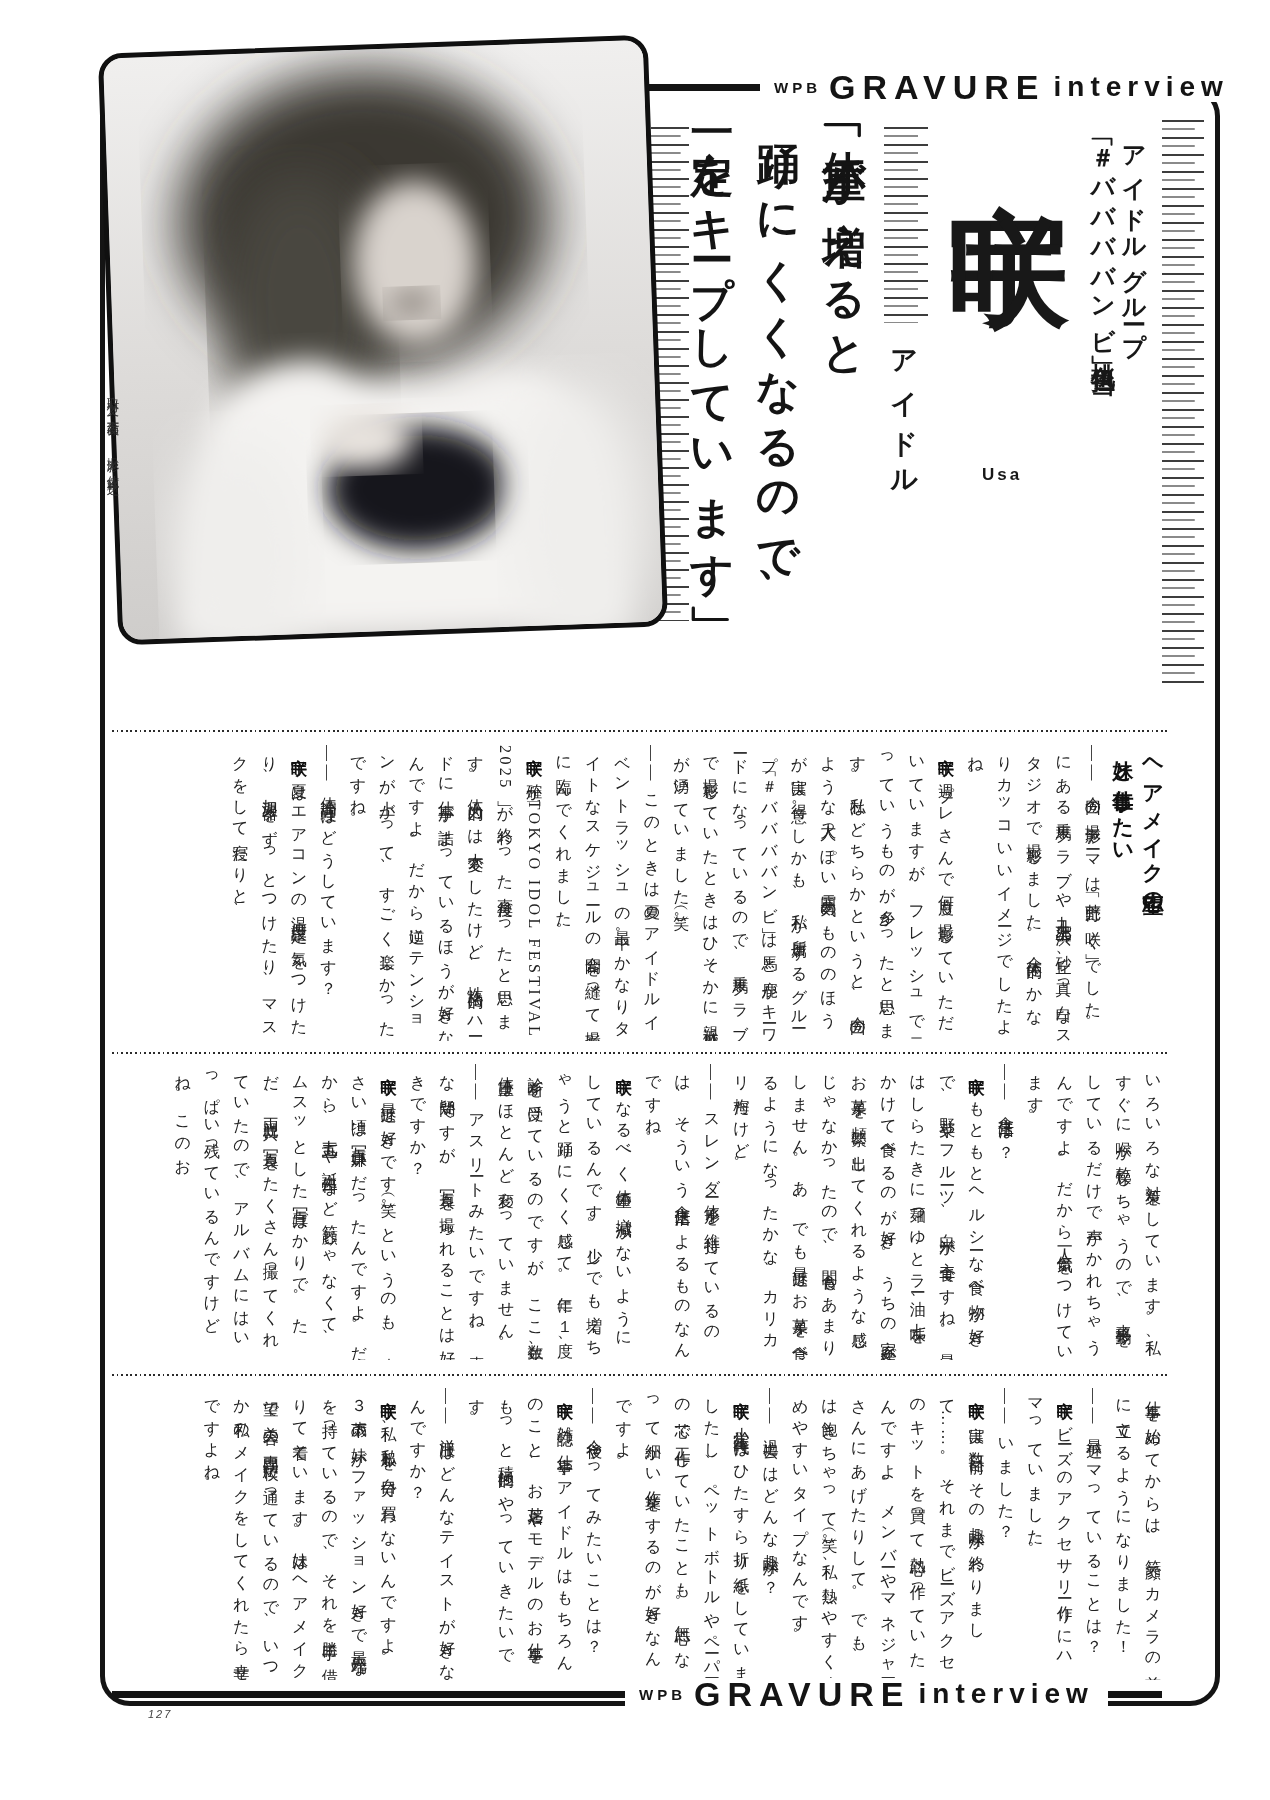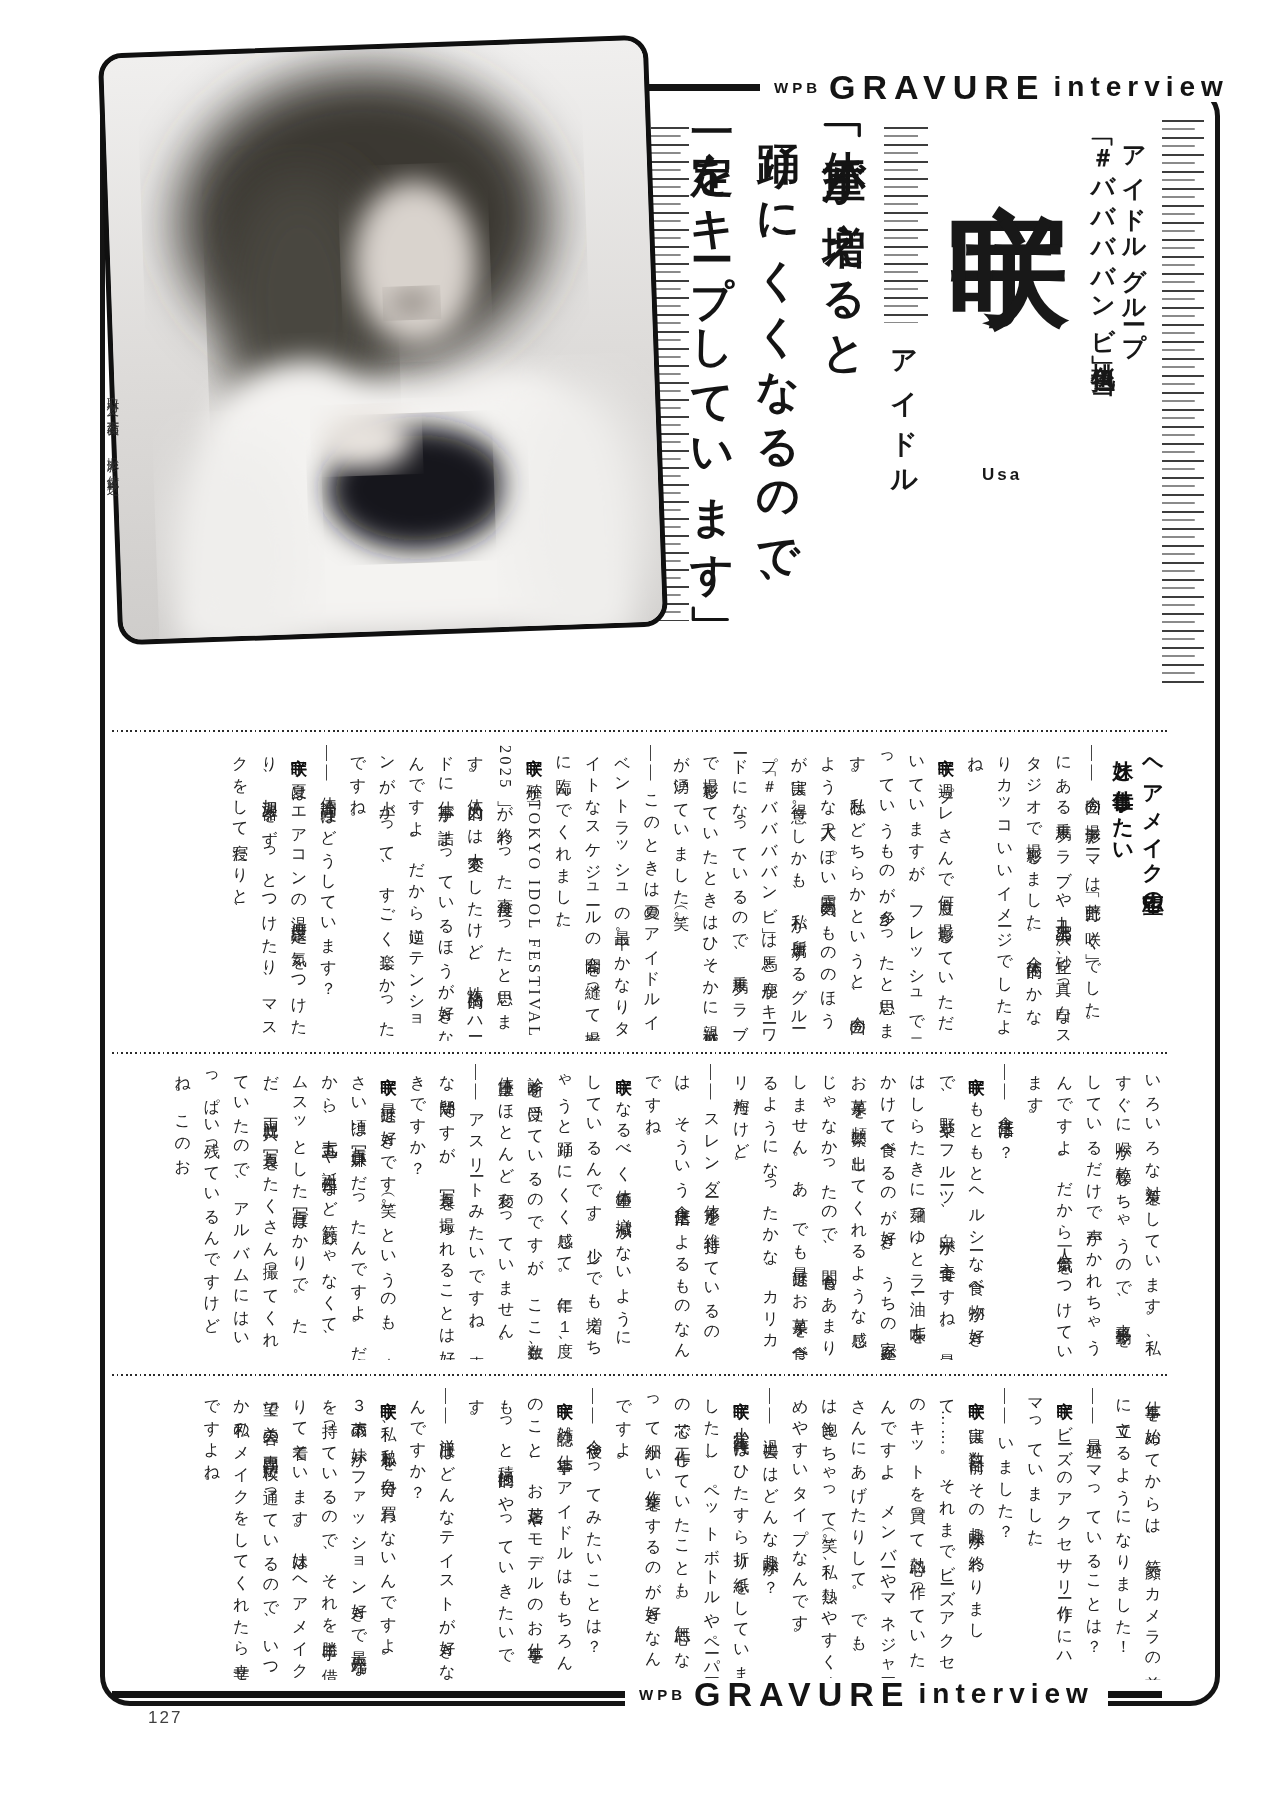--- a/index.html
+++ b/index.html
@@ -74,22 +74,22 @@
   .band-2{top:1064px;height:296px;}
   .band-3{top:1388px;height:292px;}
   .band p{margin:0;}
   .sec-heading{font-family:"Liberation Sans",sans-serif;font-weight:800;
                font-size:21px;line-height:30px;letter-spacing:2px;color:#111;}
   .para{font-size:16px;line-height:29.4px;letter-spacing:3.4px;color:#222;}
   .speaker{font-family:"Liberation Sans",sans-serif;font-weight:800;color:#111;}
 
   
   .page-number{position:absolute;left:148px;top:1708px;
-               font-family:"Liberation Sans",sans-serif;font-size:17px;
-               letter-spacing:2px;color:#3f3f3f;}
+               font-family:"Liberation Sans",sans-serif;font-size:11px;
+               letter-spacing:2px;color:#3f3f3f;font-style:italic;}
 </style>
 </head>
 <body>
 
 <div class="page">
 
   <div class="frame"></div>
   <div class="rule rule-header"></div>
   <div class="rule rule-footer"></div>
 

